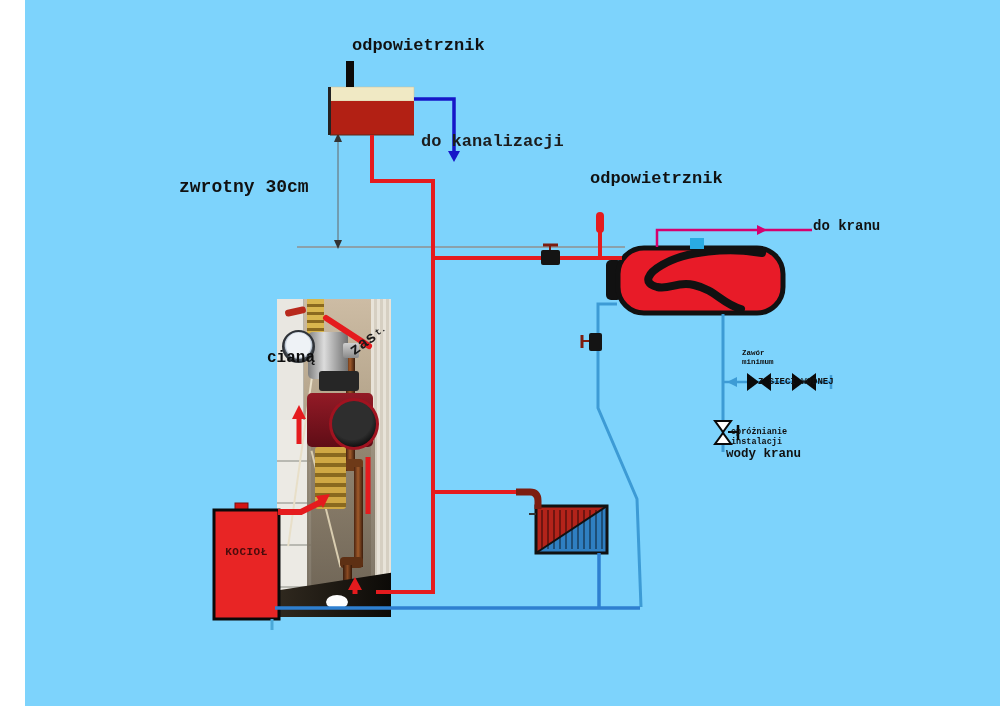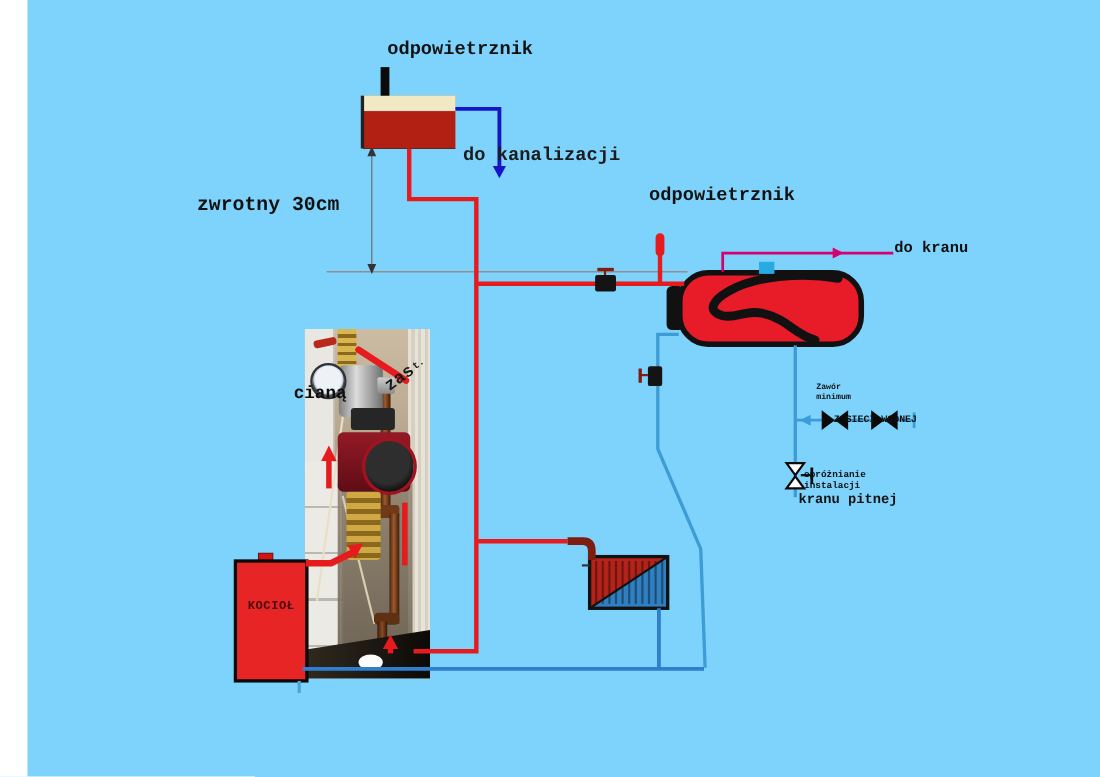--- a/index.html
+++ b/index.html
@@ -213,18 +213,18 @@
   <div class="lbl lbl-air-vent-top">odpowietrznik</div>
   <div class="lbl lbl-to-sewer">do kanalizacji</div>
   <div class="lbl lbl-min-height">zwrotny 30cm</div>
   <div class="lbl lbl-air-vent-tank">odpowietrznik</div>
   <div class="lbl lbl-to-tap">do kranu</div>
   <div class="lbl lbl-check-valve">Zawór
 minimum</div>
   <div class="lbl lbl-mains">Z SIECI WODNEJ</div>
   <div class="lbl lbl-drain">opróżnianie
 instalacji</div>
-  <div class="lbl lbl-drain-bold">kranu pitnej</div>
+  <div class="lbl lbl-drain-bold">wody kranu</div>
   <div class="lbl lbl-boiler">KOCIOŁ</div>
   <div class="lbl lbl-photo-wall">cianą</div>
   <div class="lbl lbl-photo-diag">zas</div>
   <div class="lbl lbl-photo-corner">t.</div>
 </div>
 
 </body></html>

